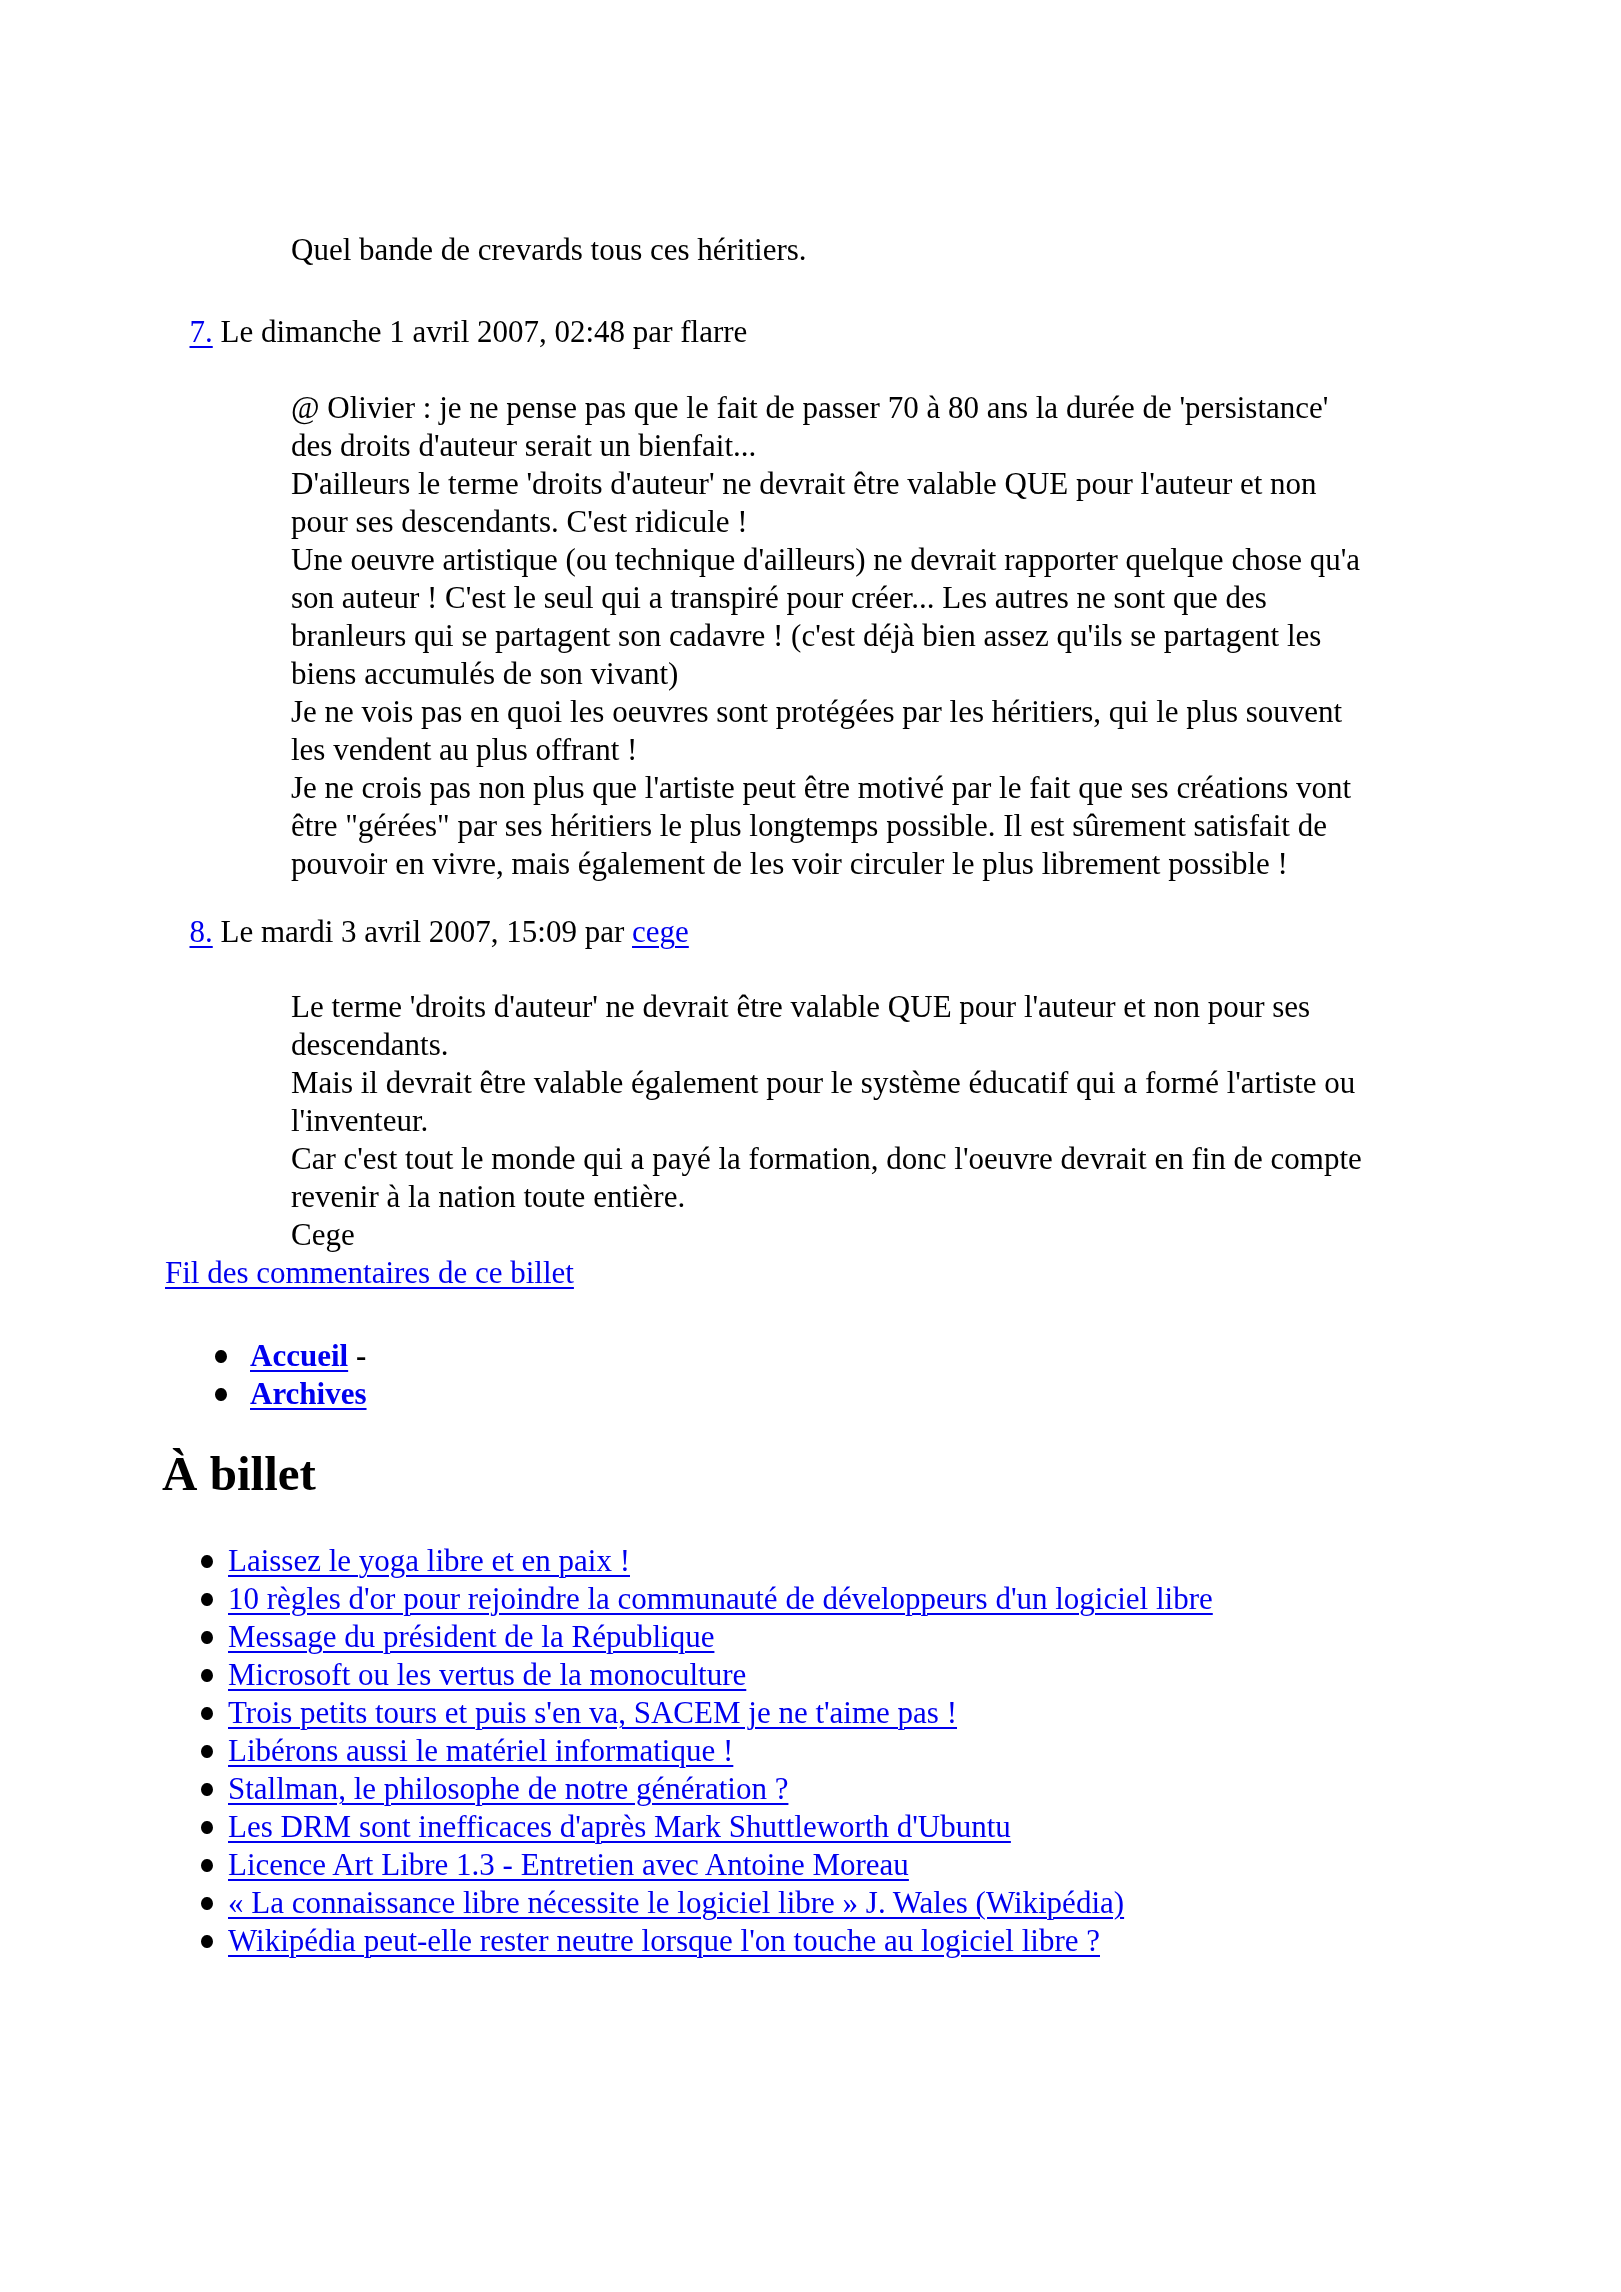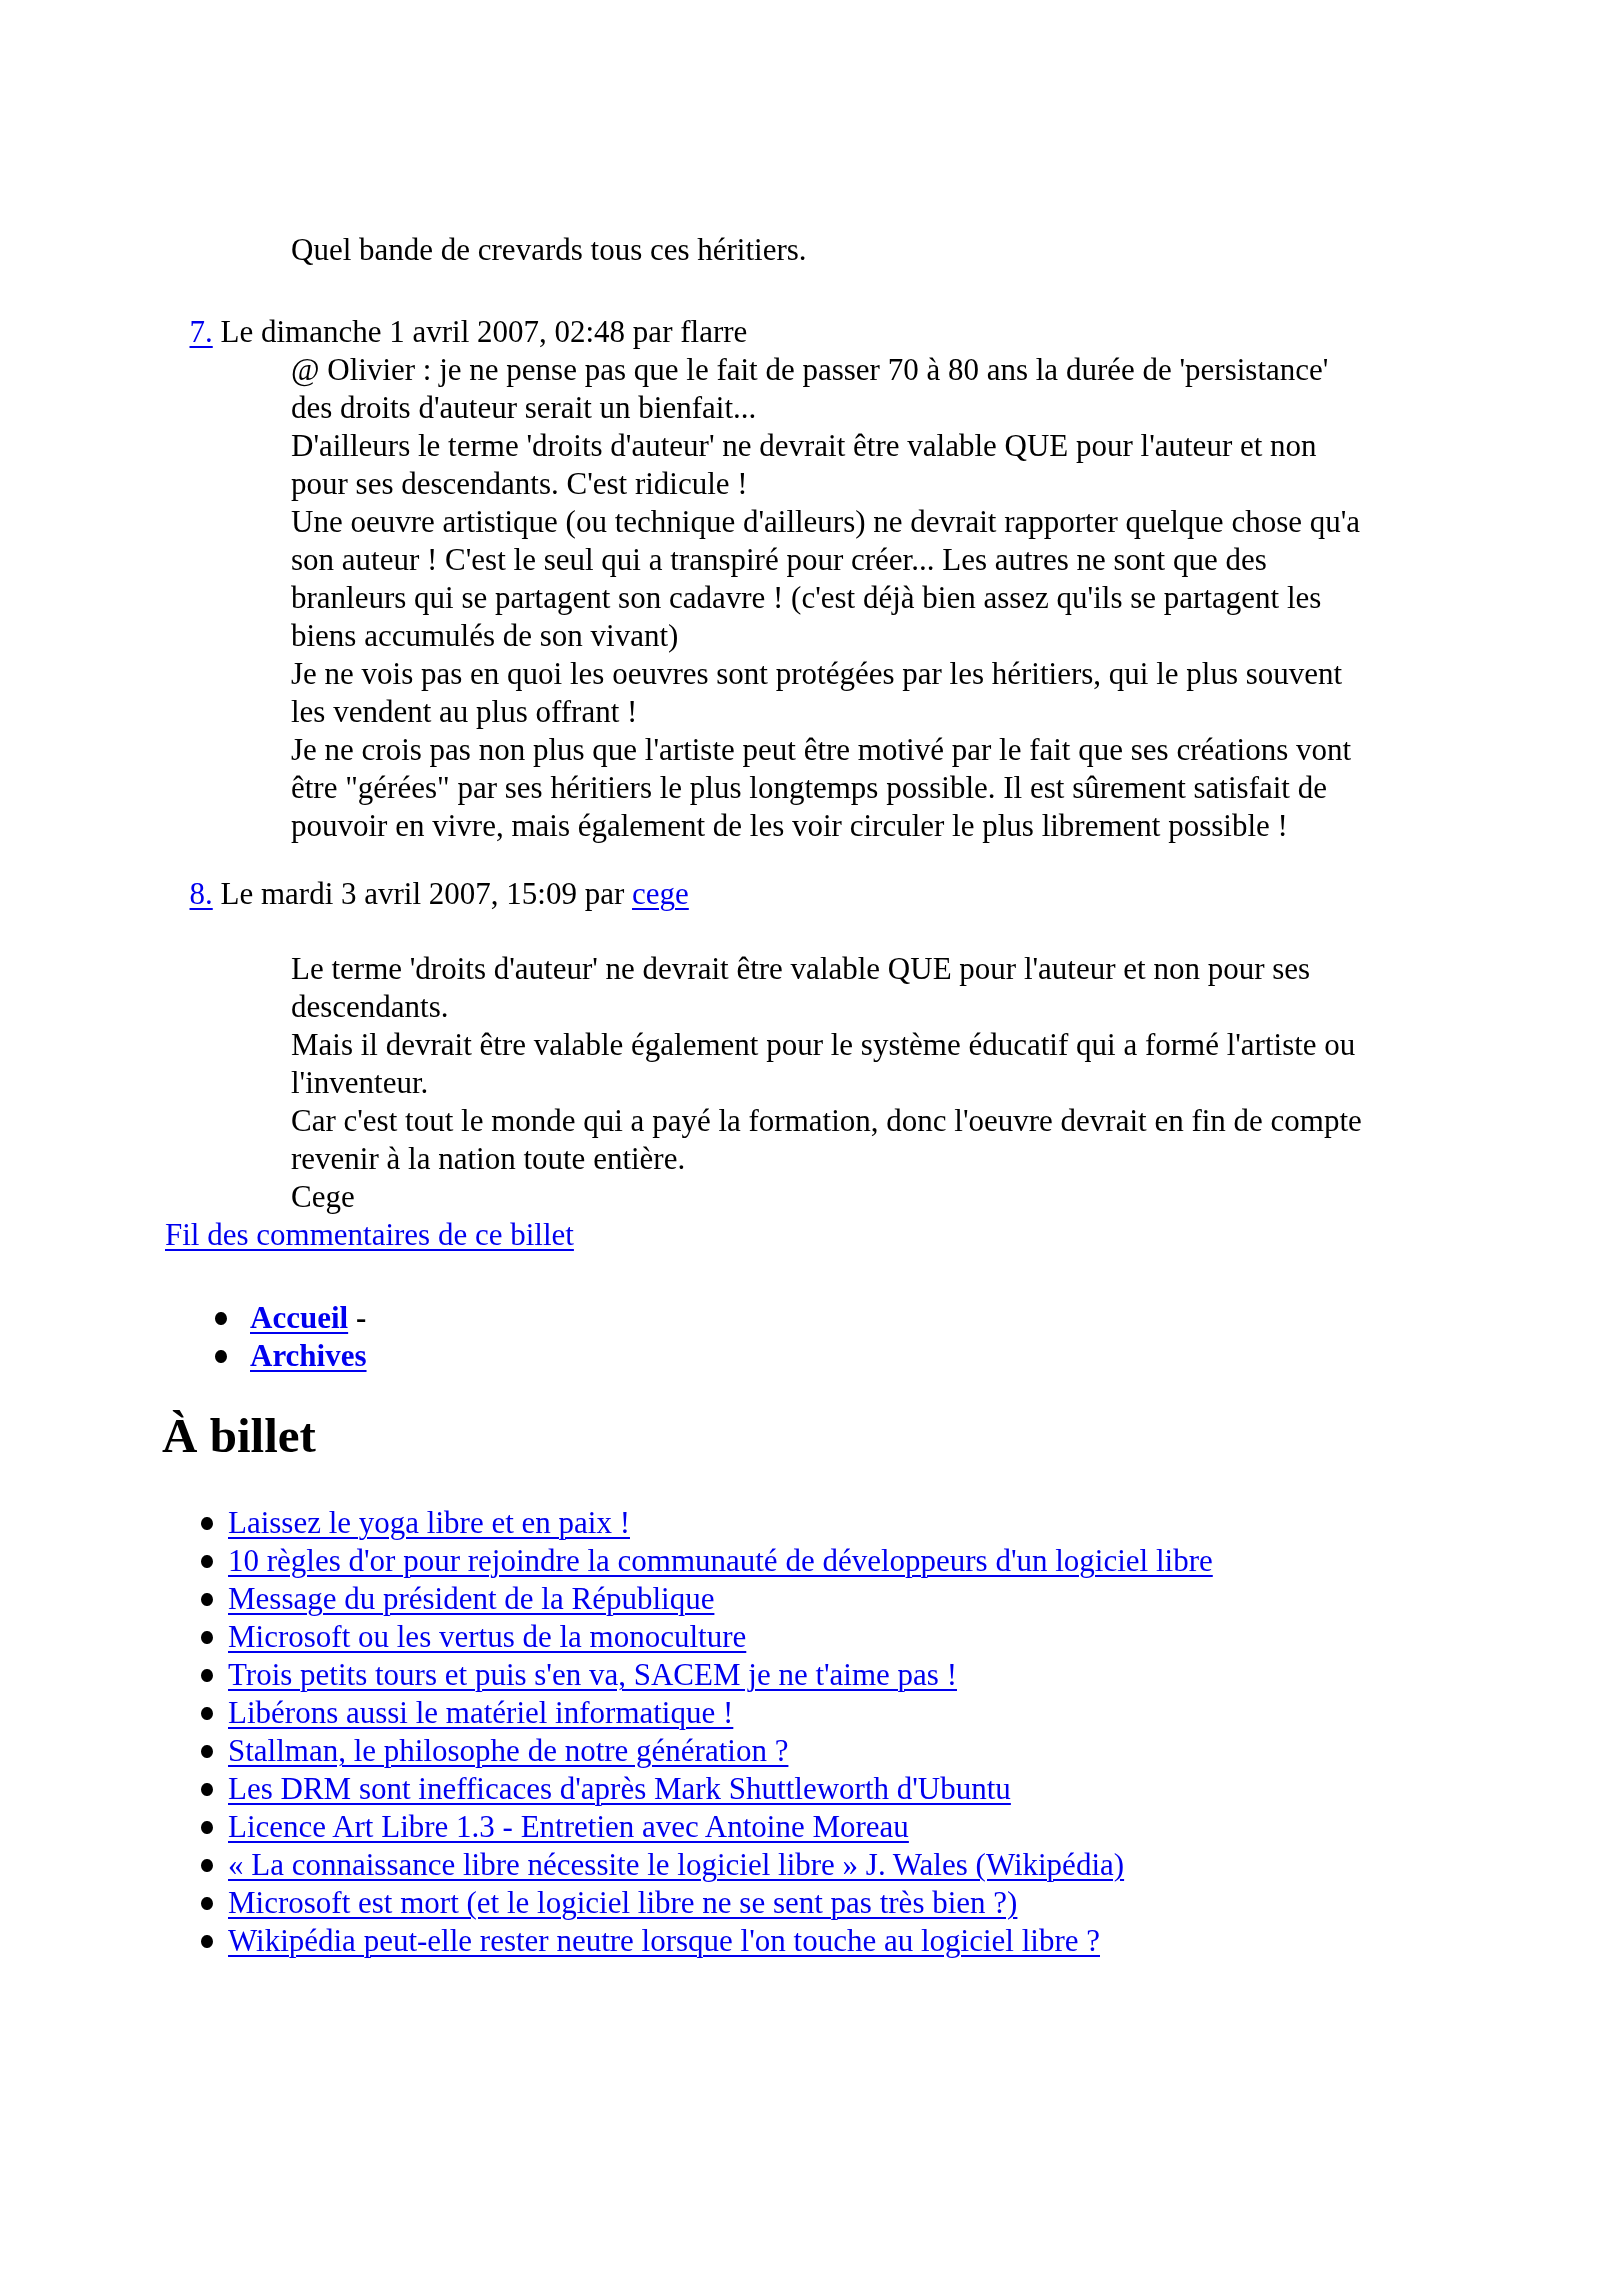--- a/index.html
+++ b/index.html
@@ -23,21 +23,21 @@
     cursor: pointer;
   }
 
   .comment-header { padding-left: 24.5px; }
   .quote {
     padding-left: 126px;
     white-space: pre-line;
   }
   .mt-q6 { margin-top: 40px; }
   .mt-c7 { margin-top: 44px; }
-  .mt-q7 { }
+  .mt-q7 { margin-top: 38px; }
   .mt-c8 { margin-top: 30px; }
   .mt-q8 { margin-top: 37px; }
   .feed-link-para { }
 
   ul { list-style: none; }
   li { position: relative; line-height: 38px; }
   li::before {
     content: "";
     position: absolute;
     width: 11.8px;
@@ -111,18 +111,17 @@
     <li><a class="link">Laissez le yoga libre et en paix !</a></li>
     <li><a class="link">10 règles d'or pour rejoindre la communauté de développeurs d'un logiciel libre</a></li>
     <li><a class="link">Message du président de la République</a></li>
     <li><a class="link">Microsoft ou les vertus de la monoculture</a></li>
     <li><a class="link">Trois petits tours et puis s'en va, SACEM je ne t'aime pas !</a></li>
     <li><a class="link">Libérons aussi le matériel informatique !</a></li>
     <li><a class="link">Stallman, le philosophe de notre génération ?</a></li>
     <li><a class="link">Les DRM sont inefficaces d'après Mark Shuttleworth d'Ubuntu</a></li>
     <li><a class="link">Licence Art Libre 1.3 - Entretien avec Antoine Moreau</a></li>
     <li><a class="link">« La connaissance libre nécessite le logiciel libre » J. Wales (Wikipédia)</a></li>
-    <li><a class="link">Microsoft est mort (et le logiciel libre ne se sent pas très bien ?)</a></li>
     <li><a class="link">Wikipédia peut-elle rester neutre lorsque l'on touche au logiciel libre ?</a></li>
   </ul>
 
 </div>
 
 
 </body></html>

